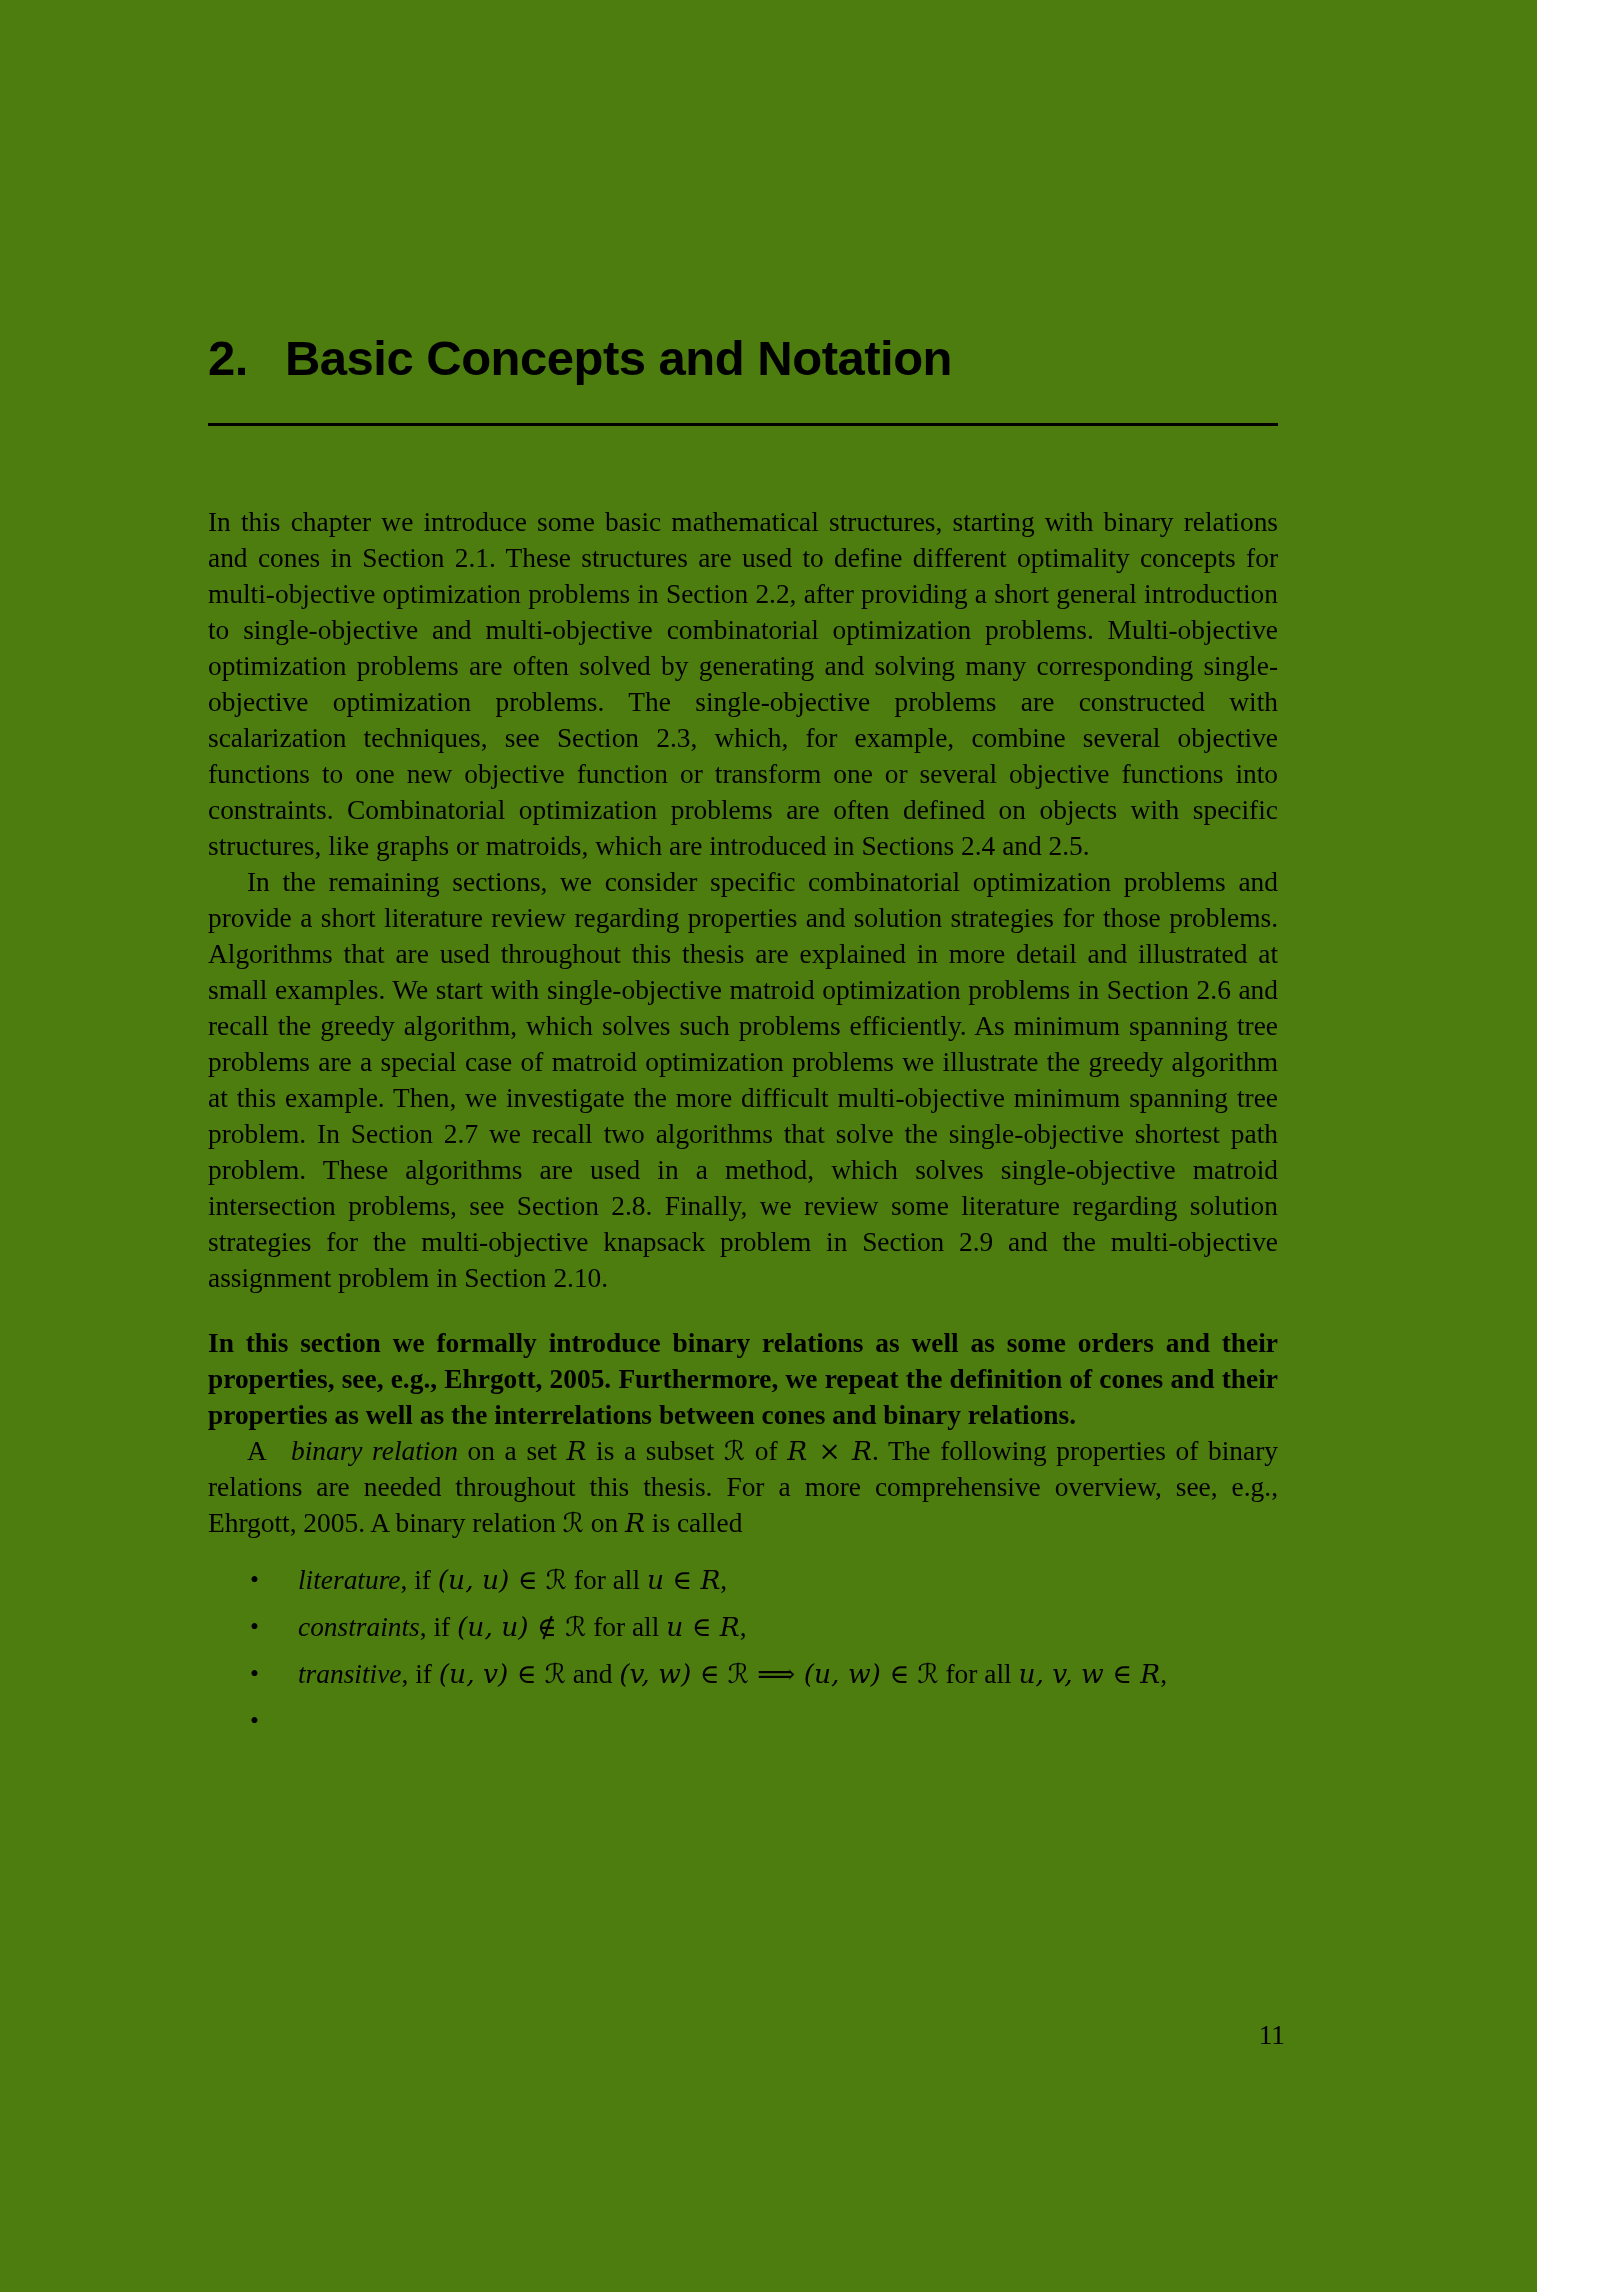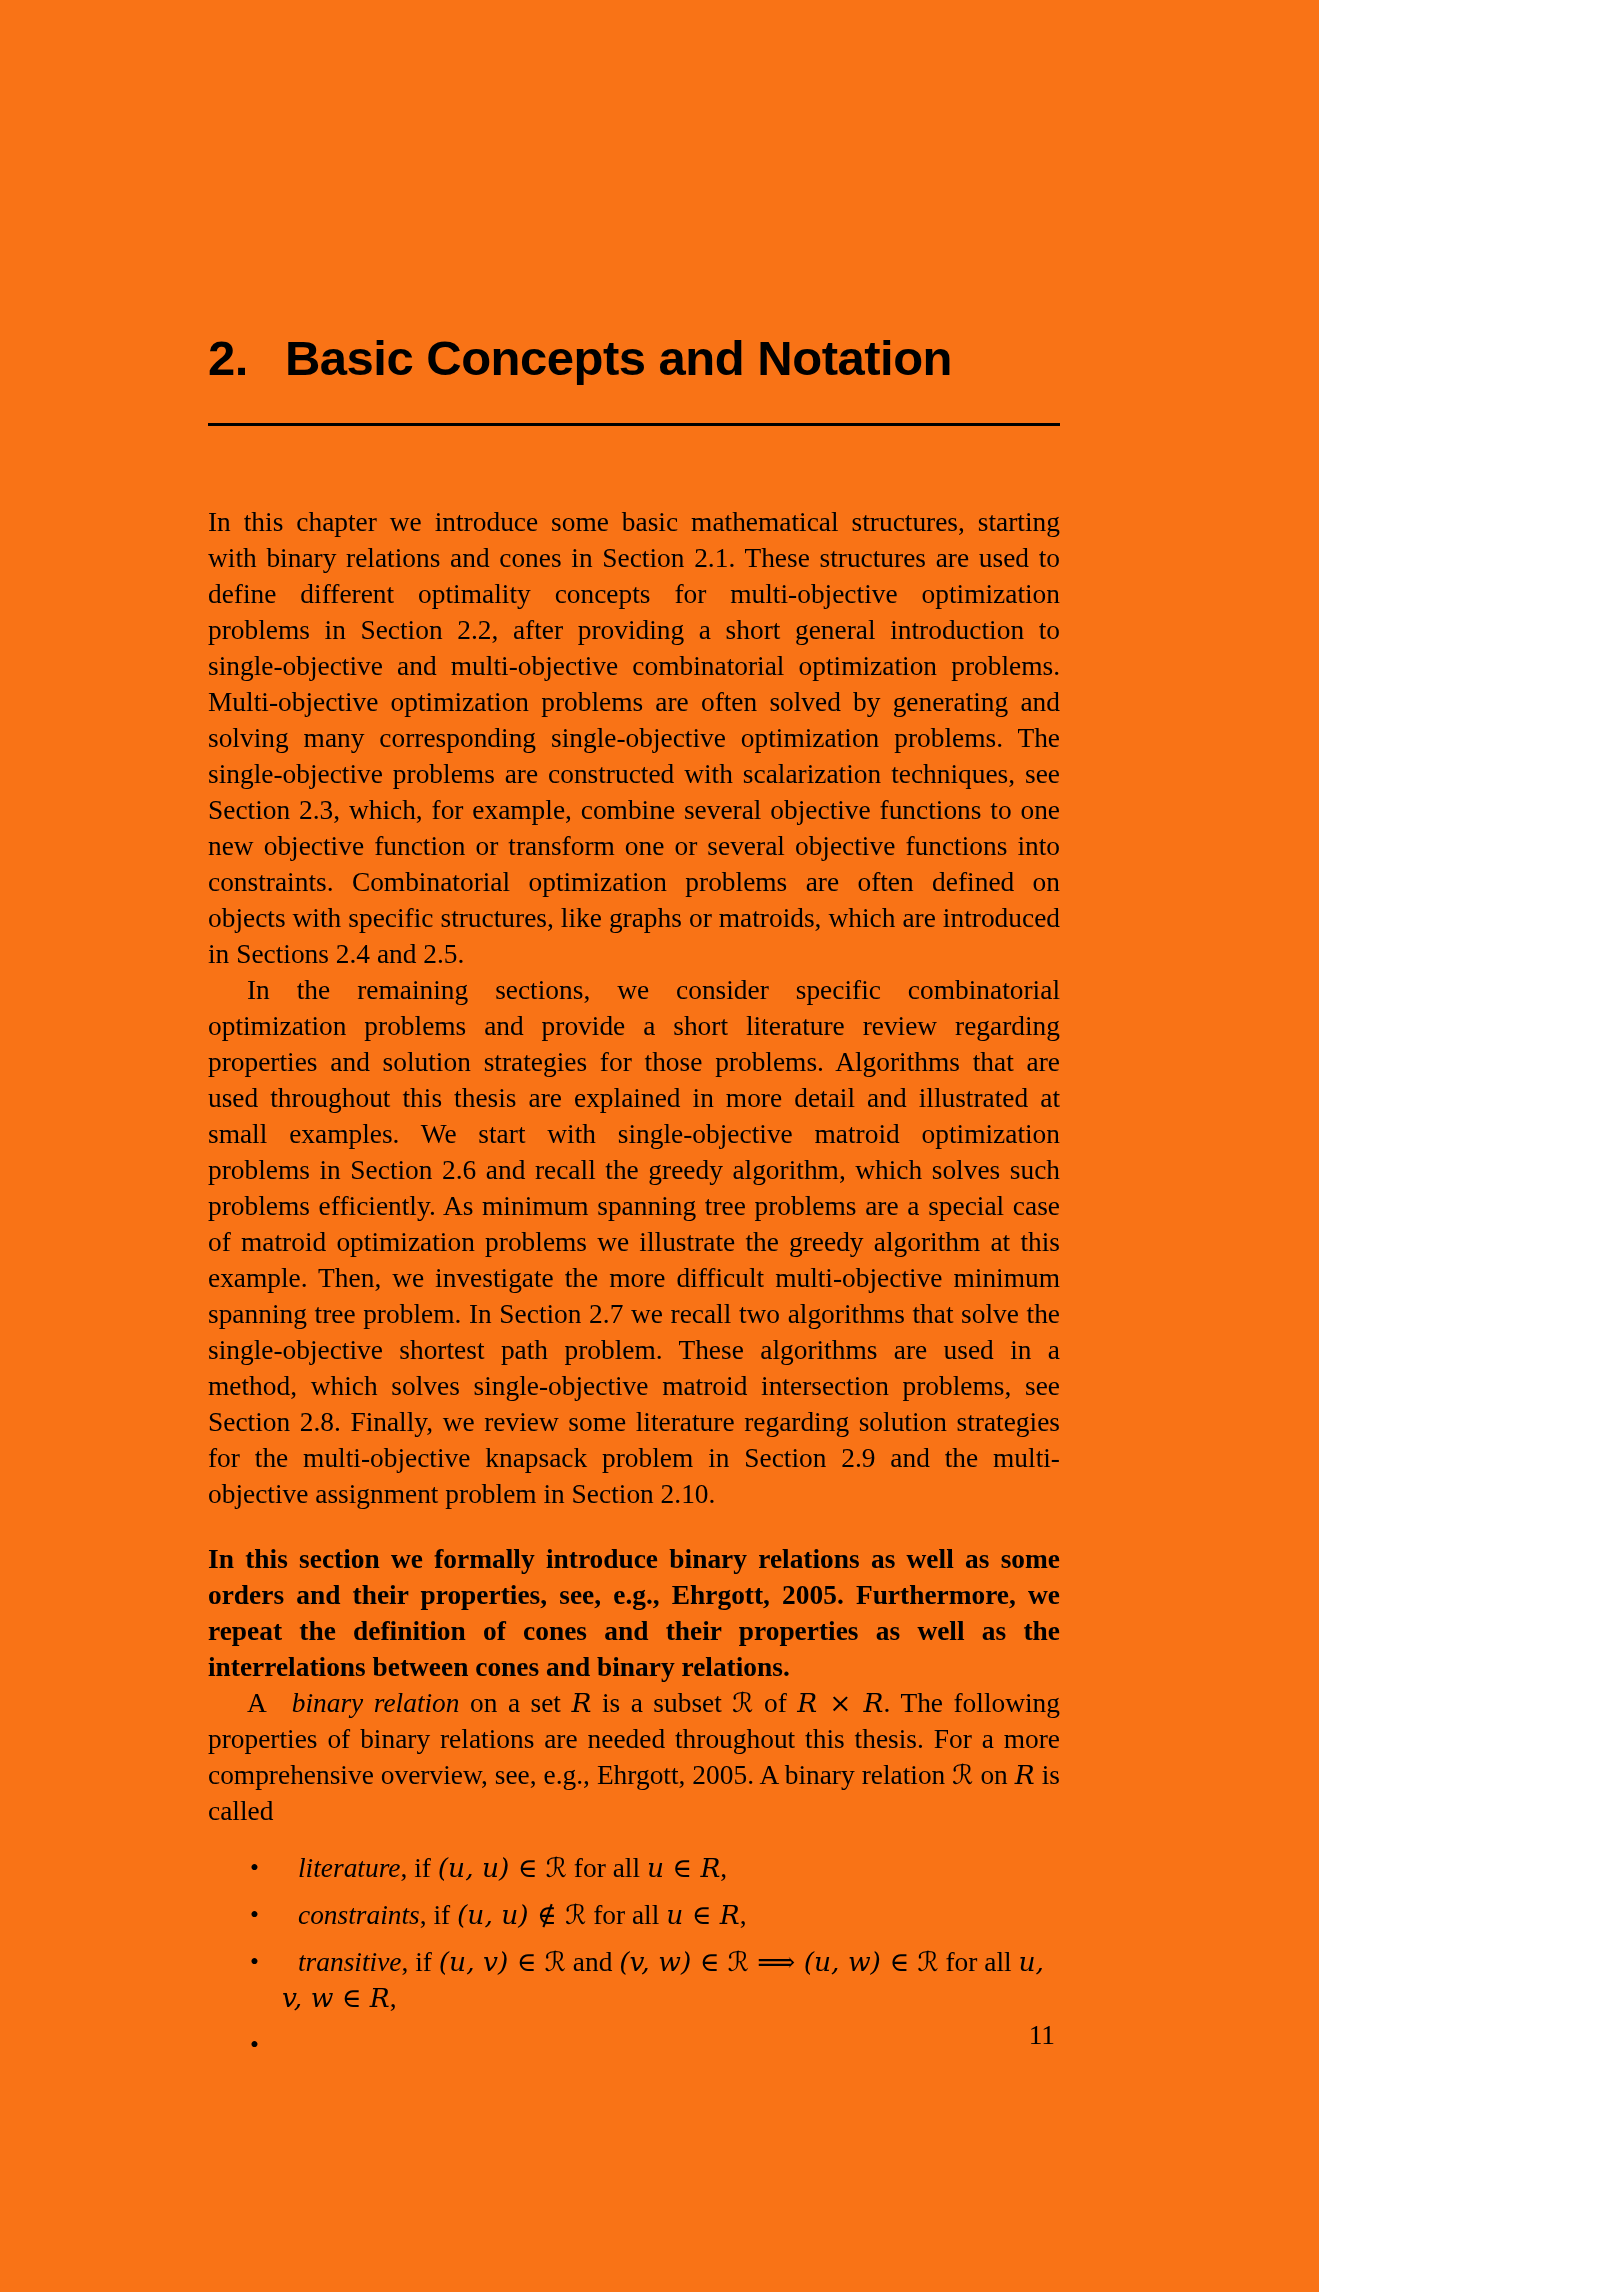--- a/index.html
+++ b/index.html
@@ -2,23 +2,23 @@
 <html><head>
 <meta charset="utf-8">
 <style>
   html, body {
     margin: 0;
     padding: 0;
     background: #ffffff;
   }
   .page {
     position: relative;
-    width: 1319px;
+    width: 1537px;
     height: 2293px;
-    background: #f97316;
+    background: #4d7c0f;
     color: #000000;
     box-sizing: border-box;
     padding: 0 259px 0 208px;
     overflow: hidden;
     font-family: "Liberation Serif", "DejaVu Serif", serif;
   }
   .chapter-heading {
     margin: 331px 0 0 0;
     font-family: "Liberation Sans", "DejaVu Sans", sans-serif;
     font-weight: 700;
@@ -91,21 +91,21 @@
     font-size: 26.5px;
   }
   .seg-c {
     font-family: "DejaVu Sans", "DejaVu Serif", sans-serif;
     font-style: normal;
     font-size: 26.5px;
   }
   .page-number {
     position: absolute;
     top: 2017px;
-    right: 264px;
+    right: 252px;
     font-size: 27.4px;
     line-height: 36px;
   }
 </style>
 </head>
 <body>
 
 <div class="page">
 
   <h1 class="chapter-heading">

